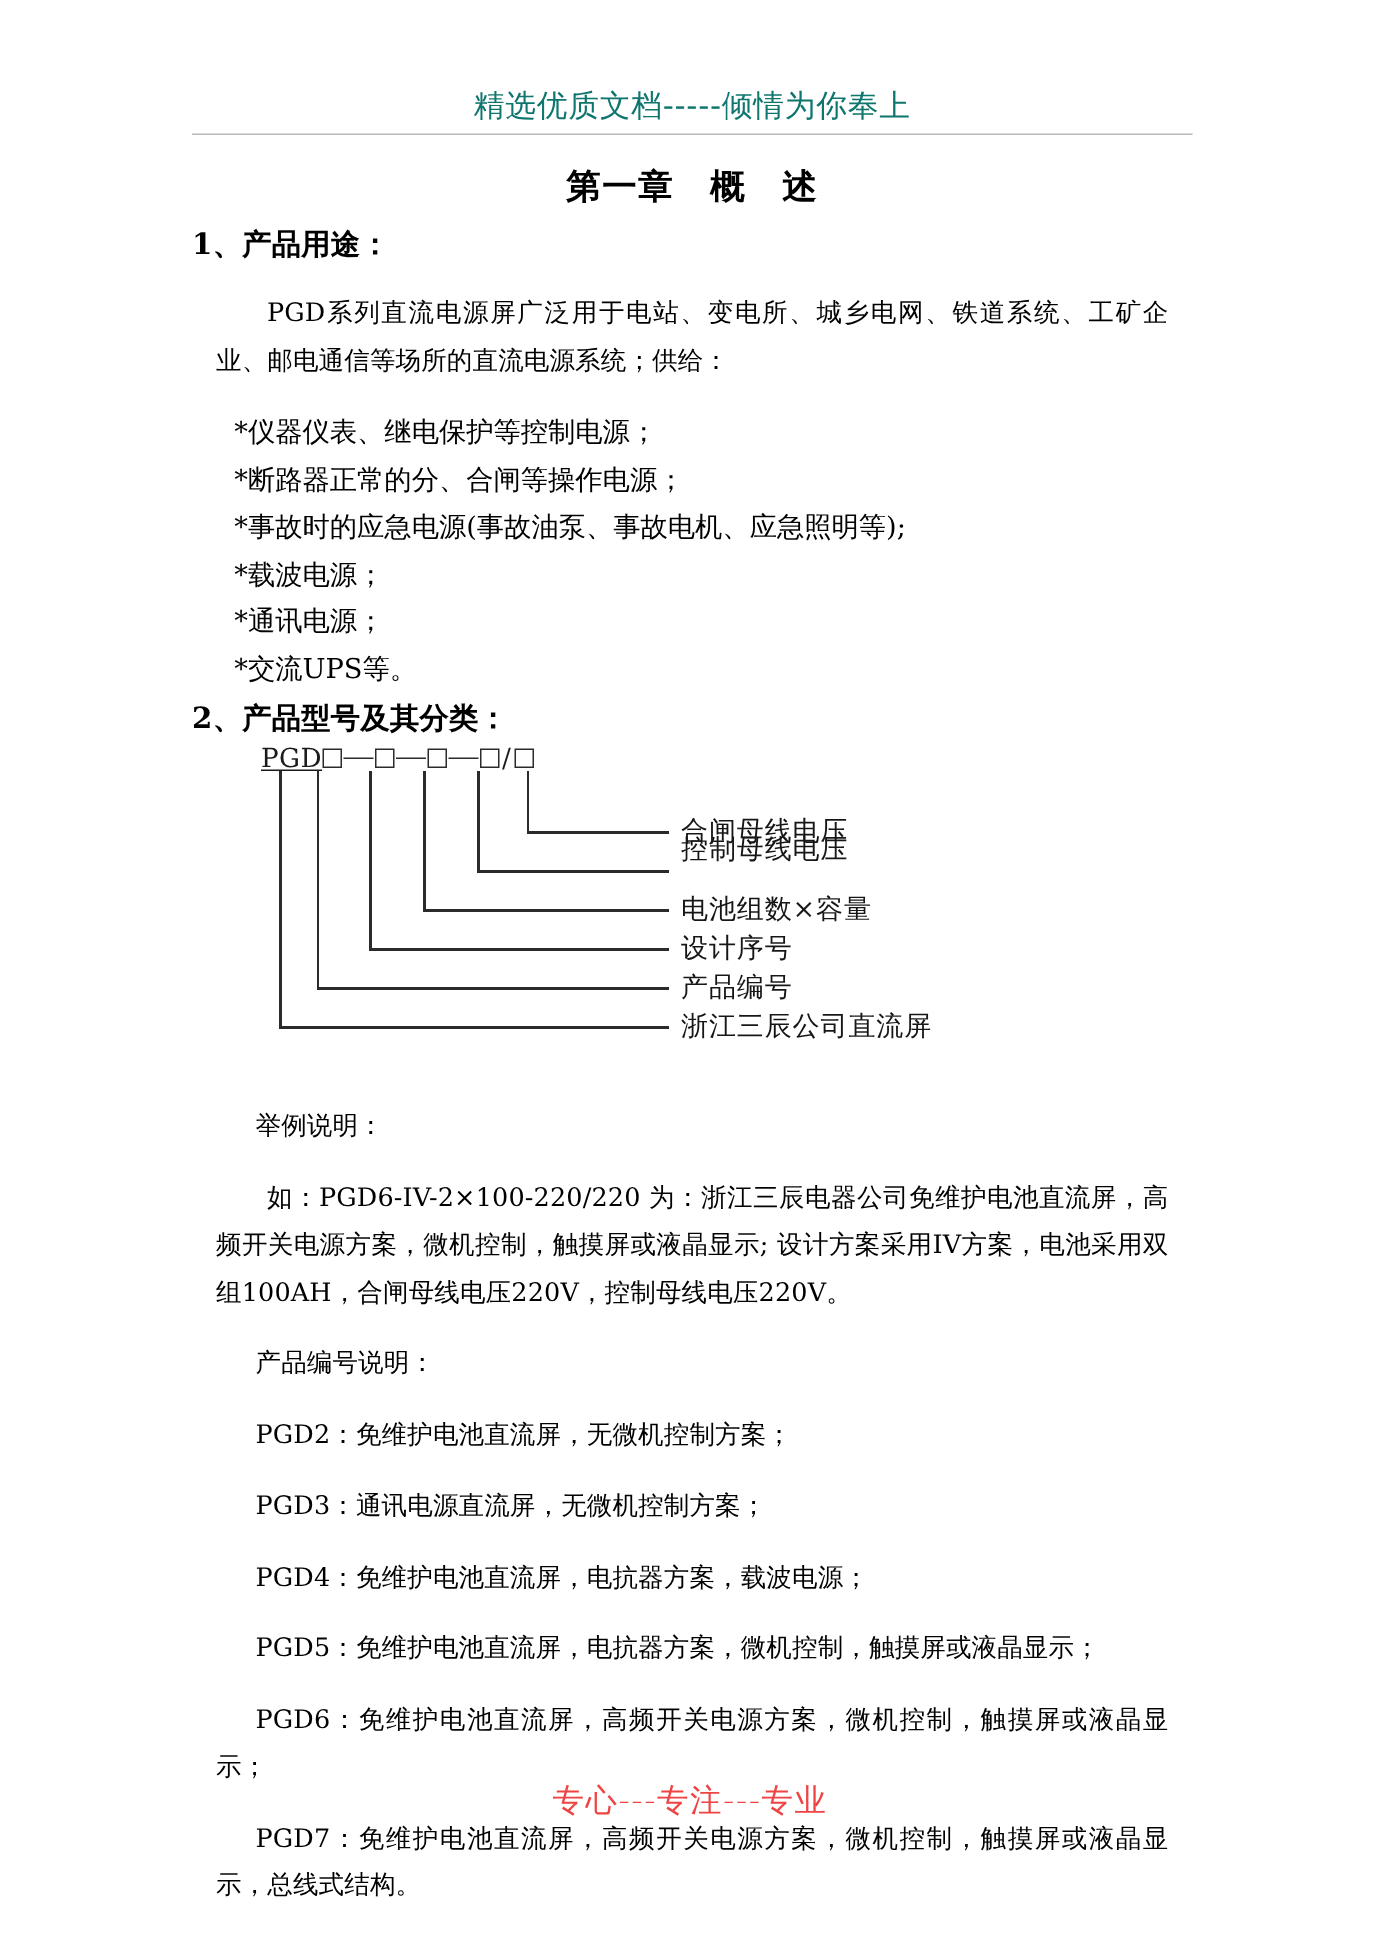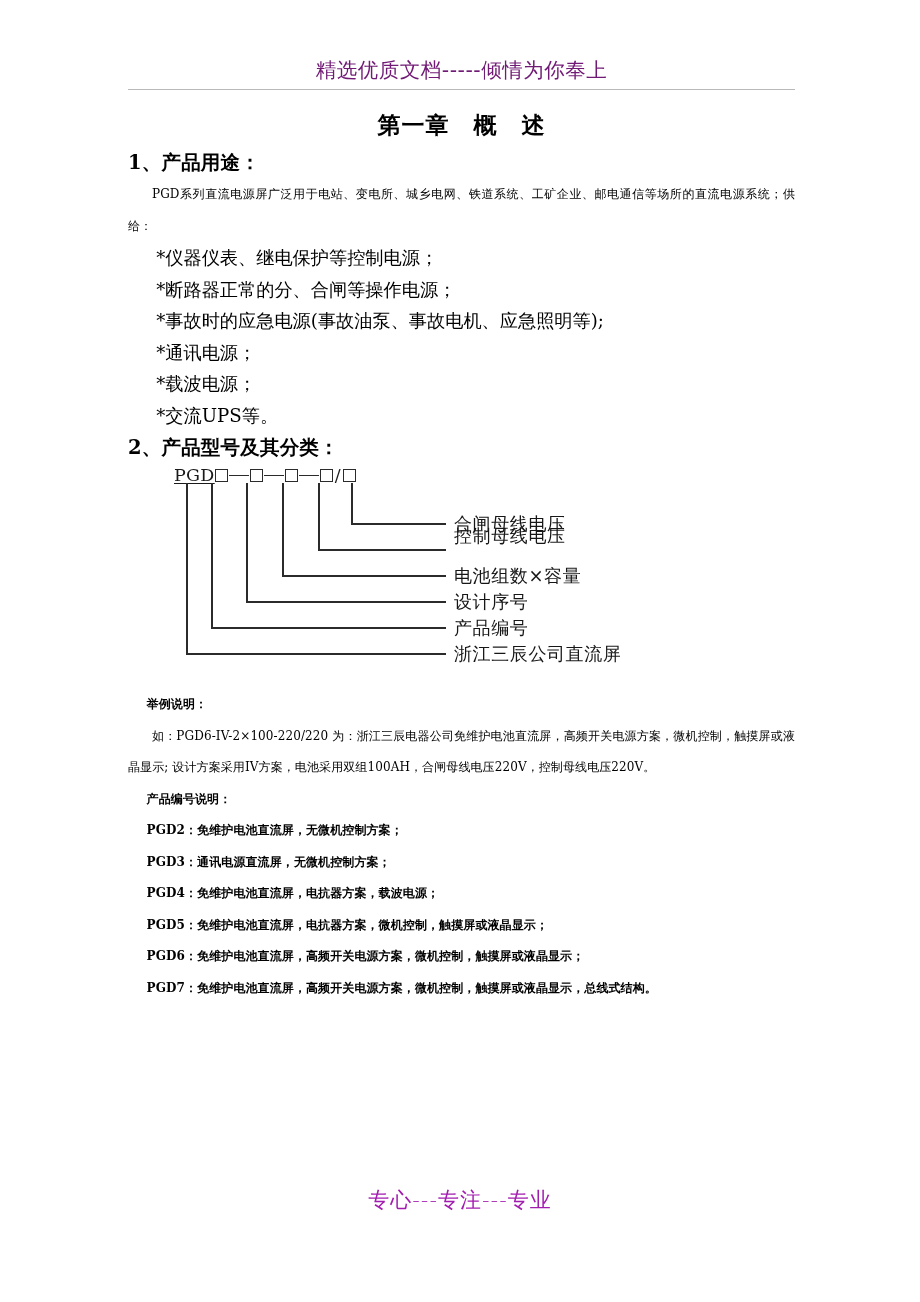--- a/index.html
+++ b/index.html
@@ -29,21 +29,21 @@
     position: absolute;
     left: 128px;
     top: 56px;
     width: 667px;
   }
   .header-text {
     text-align: center;
     font-size: 20.5px;
     line-height: 28px;
     letter-spacing: 0.5px;
-    color: #701a75;
+    color: #0f766e;
     font-family: "DejaVu Sans", "Liberation Sans", sans-serif;
     font-weight: 400;
     white-space: nowrap;
   }
   .header-rule {
     margin-top: 5px;
     height: 0;
     border-top: 1.6px solid #b9b9b9;
   }
 
@@ -67,29 +67,29 @@
 
   .sec-heading {
     font-size: 19.5px;
     font-weight: bold;
     line-height: 30px;
     margin: 2px 0 1px 0;
     letter-spacing: 0.2px;
   }
 
   p.body {
-    font-size: 12px;
+    font-size: 17px;
     line-height: 31.5px;
-    margin: 0;
+    margin: 16px;
     text-align: justify;
     text-justify: inter-ideograph;
     letter-spacing: 0.1px;
   }
   p.indent2 { text-indent: 2em; }
-  p.indent1 { text-indent: 1.55em; font-weight: bold; }
+  p.indent1 { text-indent: 1.55em; }
 
   .bullet-line {
     font-size: 18.2px;
     line-height: 31.5px;
     margin: 0;
     text-indent: 1.55em;
     white-space: nowrap;
   }
 
   .spacer-sm { height: 9px; }
@@ -158,21 +158,21 @@
   
   .footer-text {
     position: absolute;
     left: 0;
     top: 1185px;
     width: 920px;
     text-align: center;
     font-size: 21px;
     line-height: 30px;
     letter-spacing: 1px;
-    color: #a21caf;
+    color: #ef4444;
     font-family: "DejaVu Sans", "Liberation Sans", sans-serif;
     font-weight: 300;
   }
 </style>
 </head>
 <body>
 
 <div class="page">
 
   <div class="header-zone">
@@ -184,22 +184,22 @@
 
     <div class="chapter-title">第一章　概　述</div>
 
     <div class="sec-heading">1、产品用途：</div>
 
     <p class="body indent2">PGD系列直流电源屏广泛用于电站、变电所、城乡电网、铁道系统、工矿企业、邮电通信等场所的直流电源系统；供给：</p>
 
     <div class="bullet-line">*仪器仪表、继电保护等控制电源；</div>
     <div class="bullet-line">*断路器正常的分、合闸等操作电源；</div>
     <div class="bullet-line">*事故时的应急电源(事故油泵、事故电机、应急照明等);</div>
+    <div class="bullet-line">*载波电源；</div>
     <div class="bullet-line">*通讯电源；</div>
-    <div class="bullet-line">*载波电源；</div>
     <div class="bullet-line">*交流UPS等。</div>
 
     <div class="sec-heading">2、产品型号及其分类：</div>
 
     <div class="diagram">
 
       <div class="code-row">
         <span class="pgd">PGD</span><span class="box"></span><span class="dash"></span><span class="box"></span><span class="dash"></span><span class="box"></span><span class="dash"></span><span class="box"></span><span class="slash">/</span><span class="box"></span>
       </div>
 

